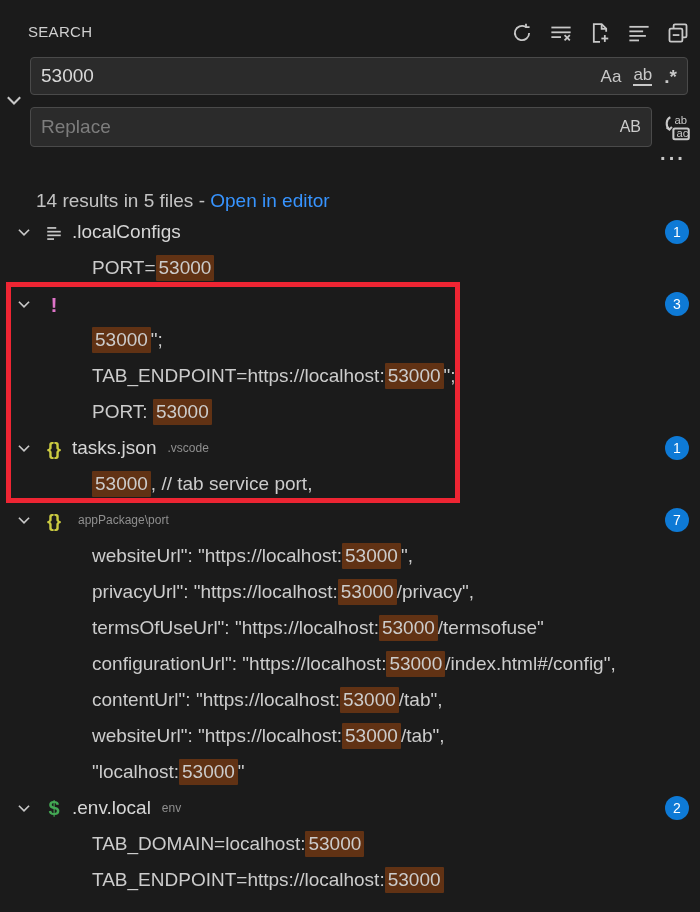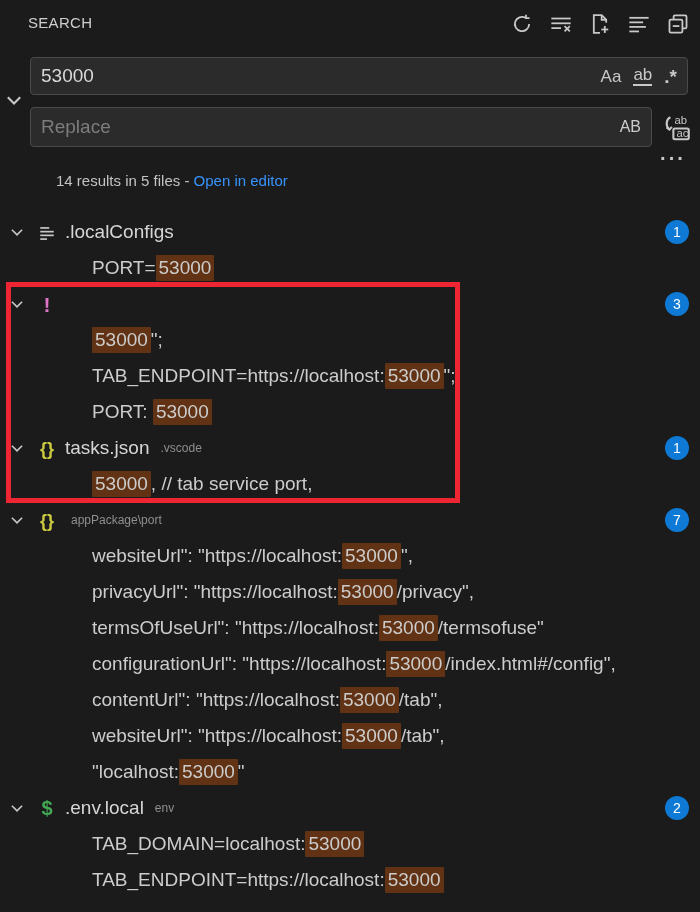--- a/index.html
+++ b/index.html
@@ -4,21 +4,21 @@
 <style>
   * { margin:0; padding:0; box-sizing:border-box; }
   html,body { width:700px; height:912px; }
   body {
     background:#1b1b1b;
     color:#cccccc;
     font-family:"Liberation Sans", sans-serif;
     position:relative;
     overflow:hidden;
   }
-  .titlebar { position:absolute; top:5px; left:0; right:0; height:40px; }
+  .titlebar { position:absolute; top:14px; left:0; right:0; height:40px; }
   .panel-title { position:absolute; left:28px; top:9px; font-size:15px; color:#cfcfcf; letter-spacing:.3px; }
   .title-actions { position:absolute; top:7px; right:10px; display:flex; gap:15px; }
   .tbtn { width:24px; height:24px; display:flex; align-items:center; justify-content:center; cursor:pointer; }
   .tbtn svg { width:22px; height:22px; }
 
   .toggle-replace { position:absolute; left:3px; top:89px; width:22px; height:22px; cursor:pointer; }
   .toggle-replace svg { width:22px; height:22px; }
 
   .inputbox {
     position:absolute; background:#2b2b2b; border:1px solid #4a4a4a; border-radius:4px;
@@ -29,26 +29,26 @@
   .placeholder { color:#7d7d7d; }
   .opts { margin-left:auto; display:flex; align-items:center; gap:12px; color:#c8c8c8; font-size:17px; }
   .opt { cursor:pointer; line-height:1; }
   .opt.ww { border-bottom:2px solid #c8c8c8; padding-bottom:1px; }
   .opt.rx { font-size:19px; font-weight:700; letter-spacing:0; }
   .opt.ab2 { font-size:16px; margin-left:auto; }
   .replace-all-btn { position:absolute; left:661px; top:112px; width:30px; height:30px; cursor:pointer; }
   .replace-all-btn svg { width:30px; height:30px; }
   .more-actions { position:absolute; right:14px; top:148px; color:#c8c8c8; font-size:20px; font-weight:700; letter-spacing:2px; cursor:pointer; line-height:1; }
 
-  .summary { position:absolute; left:36px; top:172px; font-size:15px; color:#c3c3c3;margin-left:20px; }
+  .summary { position:absolute; left:36px; top:190px; font-size:19px; color:#c3c3c3; }
   .summary a { text-decoration:none; cursor:pointer; }
 
   .results { position:absolute; top:214px; left:0; right:0; }
   .row { height:36px; display:flex; align-items:center; cursor:pointer; }
-  .file-row { padding-left:6px; }
+  .file-row { padding-left:13px; }
   .chev { width:22px; height:22px; flex:0 0 22px; display:flex; align-items:center; justify-content:center; }
   .chev svg { width:18px; height:18px; }
   .ficon { width:26px; flex:0 0 26px; margin-left:6px; text-align:center; font-size:19px; font-weight:700; line-height:1; }
   .ficon svg { width:18px; height:18px; vertical-align:middle; }
   .fname { margin-left:5px; font-size:19px; color:#d6d6d6; white-space:pre; }
   .fpath { margin-left:11px; font-size:12px; color:#8f8f8f; white-space:pre; }
   .fpath:empty { display:none; }
   .badge {
     margin-left:auto; margin-right:11px; min-width:24px; height:24px; border-radius:12px;
     color:#ffffff; font-size:14px; display:flex; align-items:center; justify-content:center;

